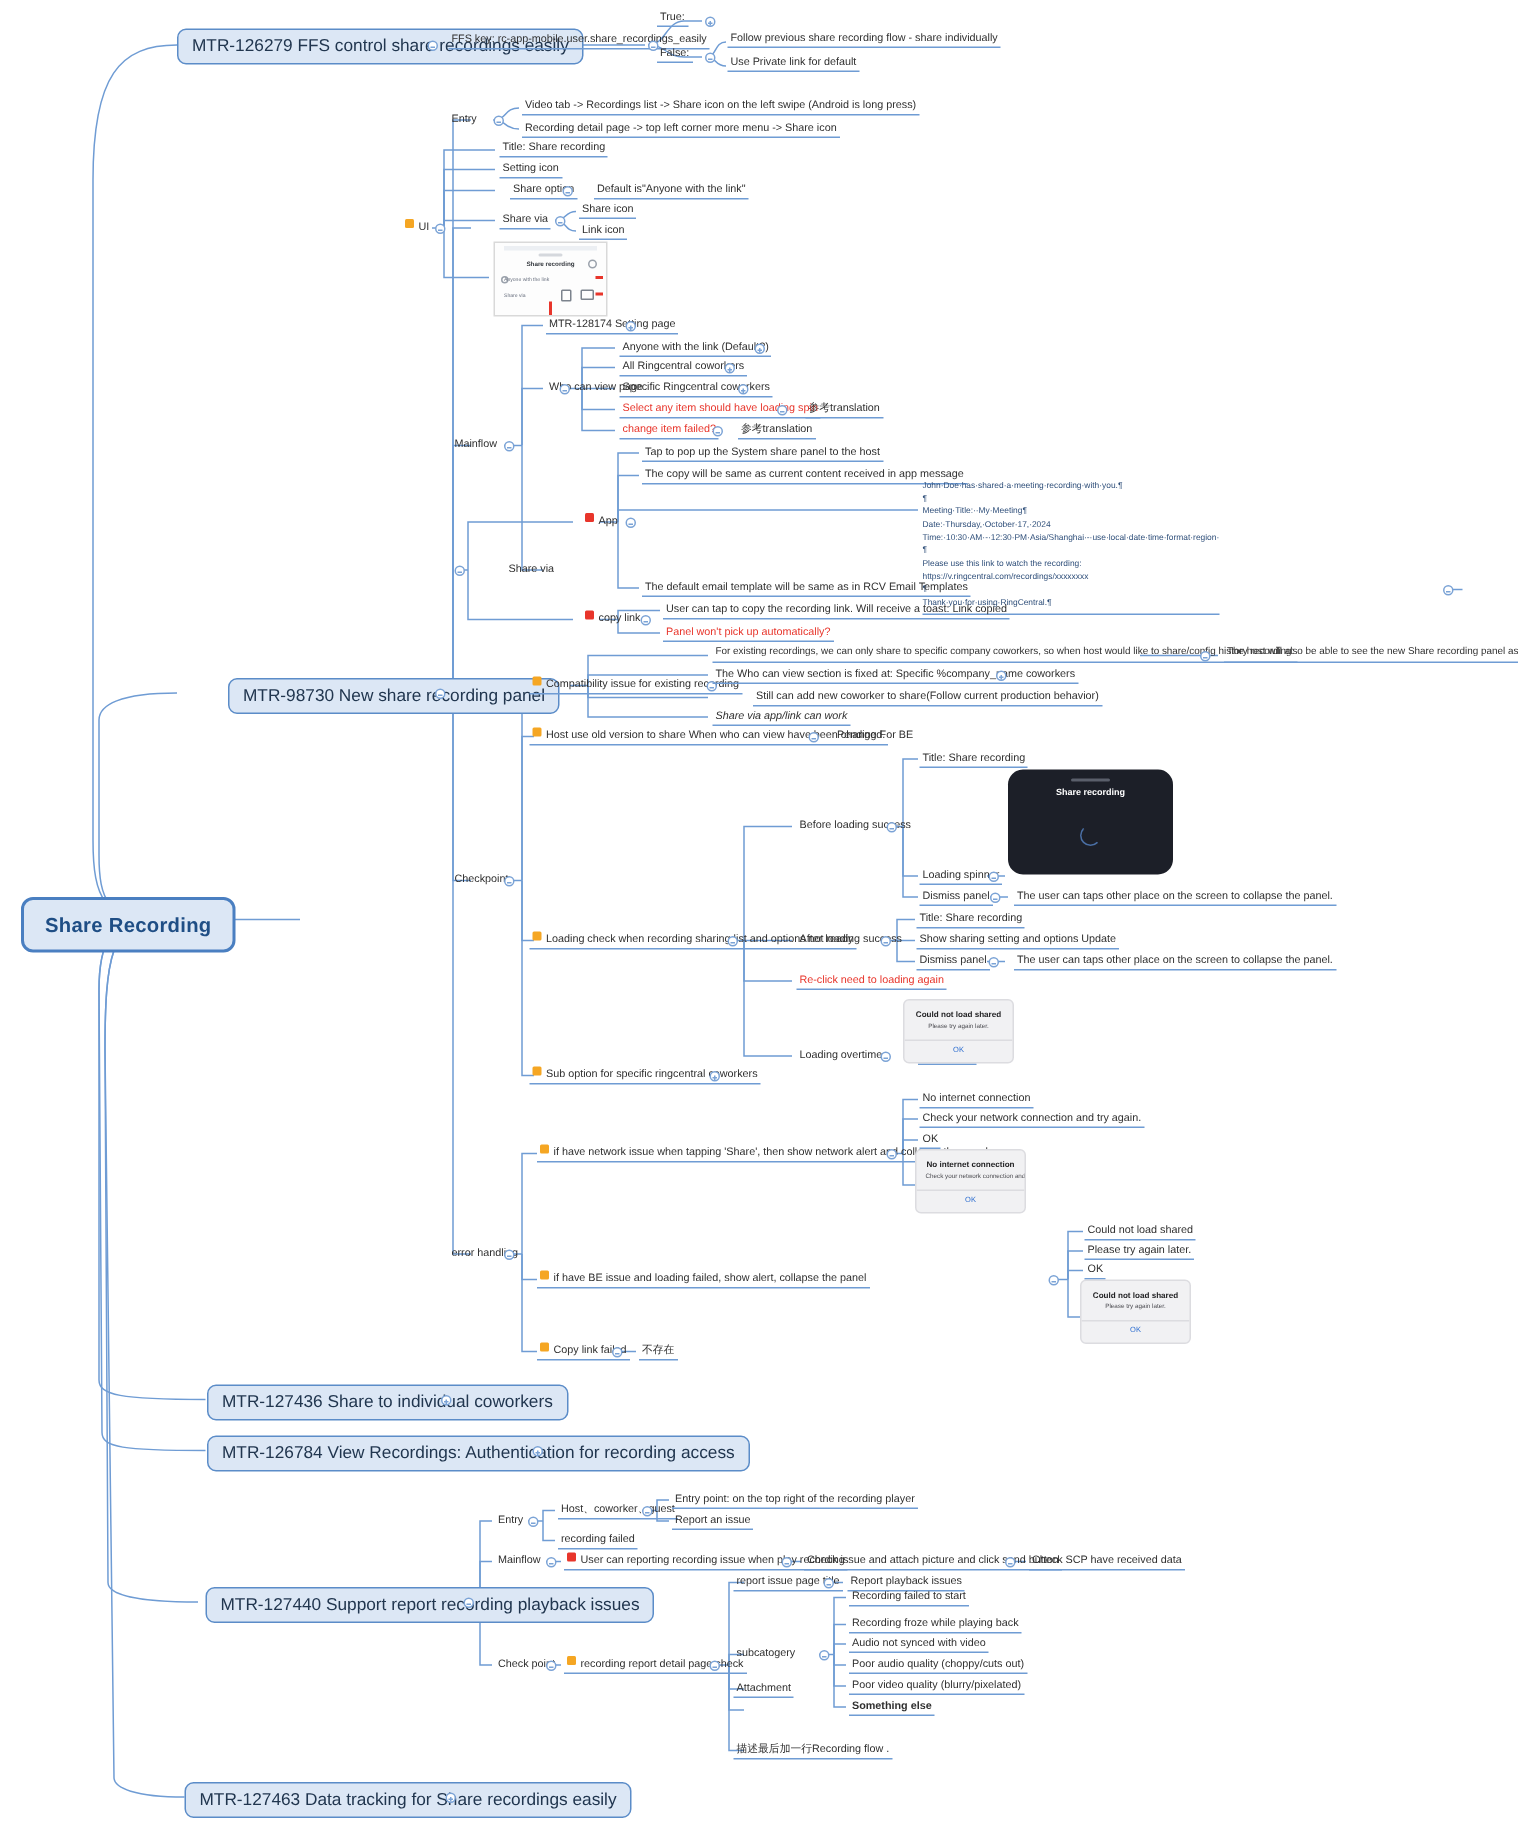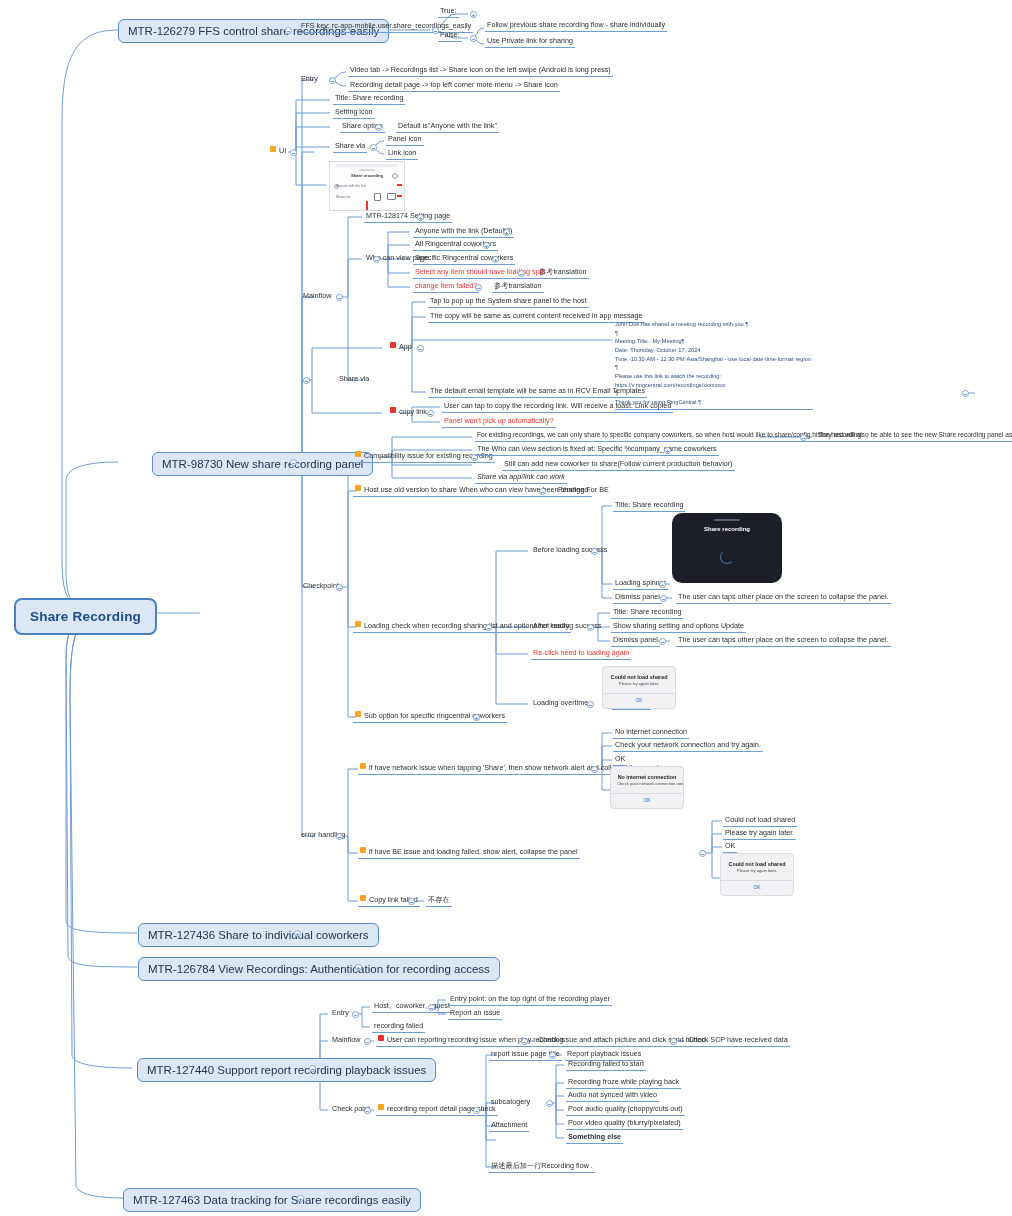--- a/index.html
+++ b/index.html
@@ -257,21 +257,21 @@
   <div class="node leaf" style="left:299px;top:21px;">FFS key: rc-app-mobile.user.share_recordings_easily</div>
   <span class="mk" style="left:432px;top:27px;"></span>
 
   <div class="node leaf" style="left:438px;top:6px;">True:</div>
   <span class="mk plus" style="left:470px;top:11px;"></span>
 
   <div class="node leaf" style="left:438px;top:30px;">False:</div>
   <span class="mk" style="left:470px;top:35px;"></span>
 
   <div class="node leaf" style="left:485px;top:20px;">Follow previous share recording flow - share individually</div>
-  <div class="node leaf" style="left:485px;top:36px;">Use Private link for sharing</div>
+  <div class="node leaf" style="left:485px;top:36px;">Use Private link for default</div>
 
   <div class="node topic" style="left:152px;top:452px;">MTR-98730    New share recording panel</div>
   <span class="mk" style="left:290px;top:459px;"></span>
 
   <div class="node leaf plain" style="left:299px;top:74px;">Entry</div>
   <span class="mk" style="left:329px;top:77px;"></span>
   <div class="node leaf" style="left:348px;top:65px;">Video tab -&gt; Recordings list -&gt; Share icon on the left swipe   (Android is long press)</div>
   <div class="node leaf" style="left:348px;top:80px;">Recording detail page -&gt; top left corner more menu -&gt; Share icon</div>
 
   <div class="node leaf plain" style="left:268px;top:146px;">
@@ -281,21 +281,21 @@
 
   <div class="node leaf" style="left:333px;top:93px;">Title: Share recording</div>
   <div class="node leaf" style="left:333px;top:107px;text-align:center;">Setting icon</div>
 
   <div class="node leaf" style="left:328px;top:121px;margin-left:12px;">Share option</div>
   <span class="mk" style="left:375px;top:124px;"></span>
   <div class="node leaf" style="left:396px;top:121px;">Default is"Anyone with the link"</div>
 
   <div class="node leaf" style="left:333px;top:141px;">Share via</div>
   <span class="mk" style="left:370px;top:144px;"></span>
-  <div class="node leaf" style="left:386px;top:134px;">Panel icon</div>
+  <div class="node leaf" style="left:386px;top:134px;">Share icon</div>
   <div class="node leaf" style="left:386px;top:148px;">Link icon</div>
 
   <div class="node" style="left:329px;top:161px;">
     <div class="mock-ui">
       <div class="bar"></div>
       <div class="hdl"></div>
       <div class="t">Share recording</div>
       <div class="gear"></div>
       <div class="dot"></div>
       <div class="row1">Anyone with the link</div>

